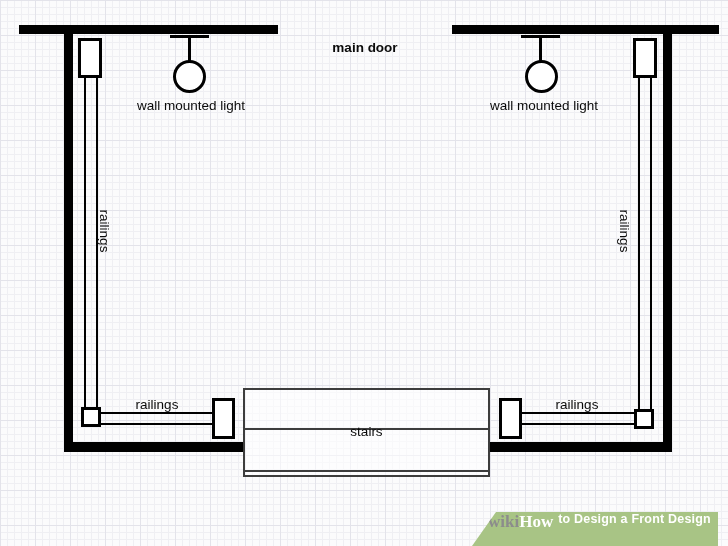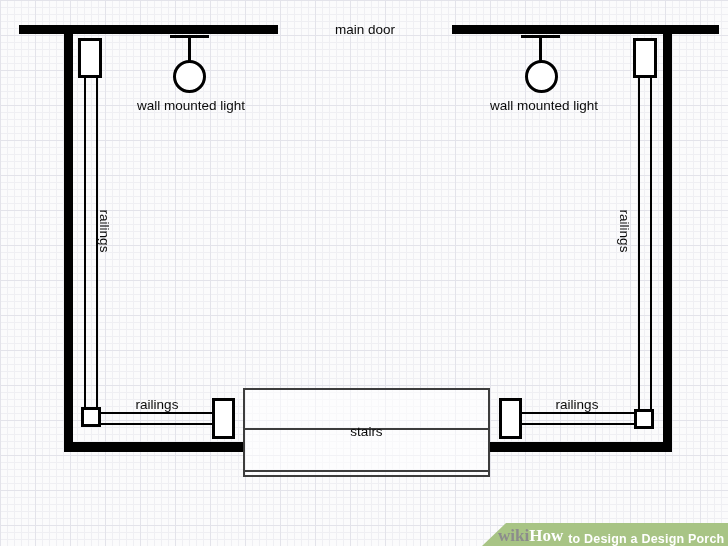--- a/index.html
+++ b/index.html
@@ -29,44 +29,44 @@
   }
   .lbl.rot{transform:translate(-50%,-50%) rotate(90deg);}
   .stairs{
     position:absolute;box-sizing:border-box;
     background:rgba(255,255,255,.55);
     border:2px solid #3d3d3d;
   }
   .stair-line{position:absolute;left:0;width:100%;height:0;border-top:2px solid #3d3d3d;}
   .stairs .lbl{left:50%;top:48%;}
   .banner{
-    position:absolute;right:0;bottom:0;width:246px;height:23px;
+    position:absolute;right:10px;bottom:0;width:246px;height:34px;
     background:#a8c485;
     -webkit-clip-path:polygon(24px 0,100% 0,100% 100%,0 100%);
     clip-path:polygon(24px 0,100% 0,100% 100%,0 100%);
-    display:flex;align-items:flex-end;padding-left:16px;box-sizing:border-box;
+    display:flex;align-items:flex-start;padding-left:16px;box-sizing:border-box;
     white-space:nowrap;
   }
   .brand-prefix{font-family:"Liberation Serif", serif;font-weight:bold;font-size:17px;color:#8c8c8c;}
   .brand-suffix{font-family:"Liberation Serif", serif;font-weight:bold;font-size:17px;color:#ffffff;}
   .banner-title{font-family:"Liberation Sans", sans-serif;font-weight:bold;font-size:12.5px;color:#ffffff;margin-left:5px;letter-spacing:.2px;}
 </style>
 </head>
 <body>
 
 <div class="canvas">
 
   <div class="wall" style="left:19px;top:25px;width:259px;height:9px;"></div>
   <div class="wall" style="left:452px;top:25px;width:267px;height:9px;"></div>
   <div class="wall" style="left:64px;top:25px;width:9px;height:427px;"></div>
   <div class="wall" style="left:663px;top:25px;width:9px;height:427px;"></div>
   <div class="wall" style="left:64px;top:442px;width:179px;height:10px;"></div>
   <div class="wall" style="left:490px;top:442px;width:182px;height:10px;"></div>
 
-  <div class="lbl" style="left:365px;top:29px;">main door</div>
+  <div class="lbl" style="left:365px;top:47px;font-weight:bold;">main door</div>
 
   <div class="bracket" style="left:170px;top:35px;width:39px;height:3px;"></div>
   <div class="stem" style="left:188px;top:37px;width:3px;height:25px;"></div>
   <div class="globe" style="left:173px;top:60px;width:33px;height:33px;"></div>
   <div class="lbl" style="left:191px;top:105px;">wall mounted light</div>
 
   <div class="bracket" style="left:521px;top:35px;width:39px;height:3px;"></div>
   <div class="stem" style="left:539px;top:37px;width:3px;height:25px;"></div>
   <div class="globe" style="left:525px;top:60px;width:33px;height:33px;"></div>
   <div class="lbl" style="left:544px;top:105px;">wall mounted light</div>
@@ -89,16 +89,16 @@
 
   <div class="stairs" style="left:243px;top:388px;width:247px;height:89px;">
     <div class="stair-line" style="top:38px;"></div>
     <div class="stair-line" style="top:80px;"></div>
     <div class="lbl">stairs</div>
   </div>
 
   <div class="banner">
     <span class="brand-prefix">wiki</span>
       <span class="brand-suffix">How</span>
-    <span class="banner-title">to Design a Design Porch</span>
+    <span class="banner-title">to Design a Front Design</span>
   </div>
 
 </div>
 
 </body></html>

